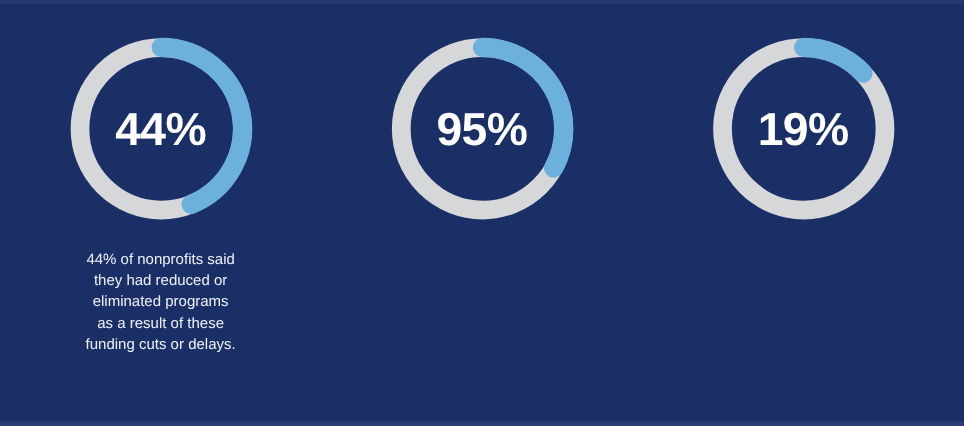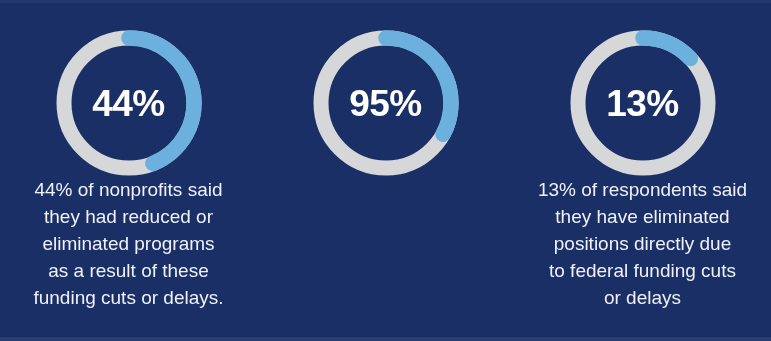--- a/index.html
+++ b/index.html
@@ -63,22 +63,23 @@
     display: flex;
     align-items: center;
     justify-content: center;
     color: #ffffff;
     font-size: 37px;
     font-weight: bold;
     letter-spacing: -0.5px;
     line-height: 1;
   }
   .caption {
+    margin-top: 22px;
     color: #eef1f8;
-    font-size: 19px;
+    font-size: 12px;
     line-height: 1.42;
     text-align: center;
     white-space: pre-line;
     max-width: 232px;
   }
 </style>
 </head>
 <body>
 
 <div class="infographic">
@@ -107,22 +108,17 @@
       <div class="donut-label">95%</div>
     </div>
   </div>
 
   <div class="stat-panel">
     <div class="donut-wrap">
       <svg class="donut-svg" viewBox="0 0 148 148">
         <circle class="donut-track" cx="74" cy="74" r="65"></circle>
         <path class="donut-value-arc" d="M 74 9 A 65 65 0 0 1 121.38 29.50"></path>
       </svg>
-      <div class="donut-label">13%</div>
+      <div class="donut-label">19%</div>
     </div>
-    <div class="caption">13% of respondents said
-they have eliminated
-positions directly due
-to federal funding cuts
-or delays</div>
   </div>
 
 </div>
 
 </body></html>

